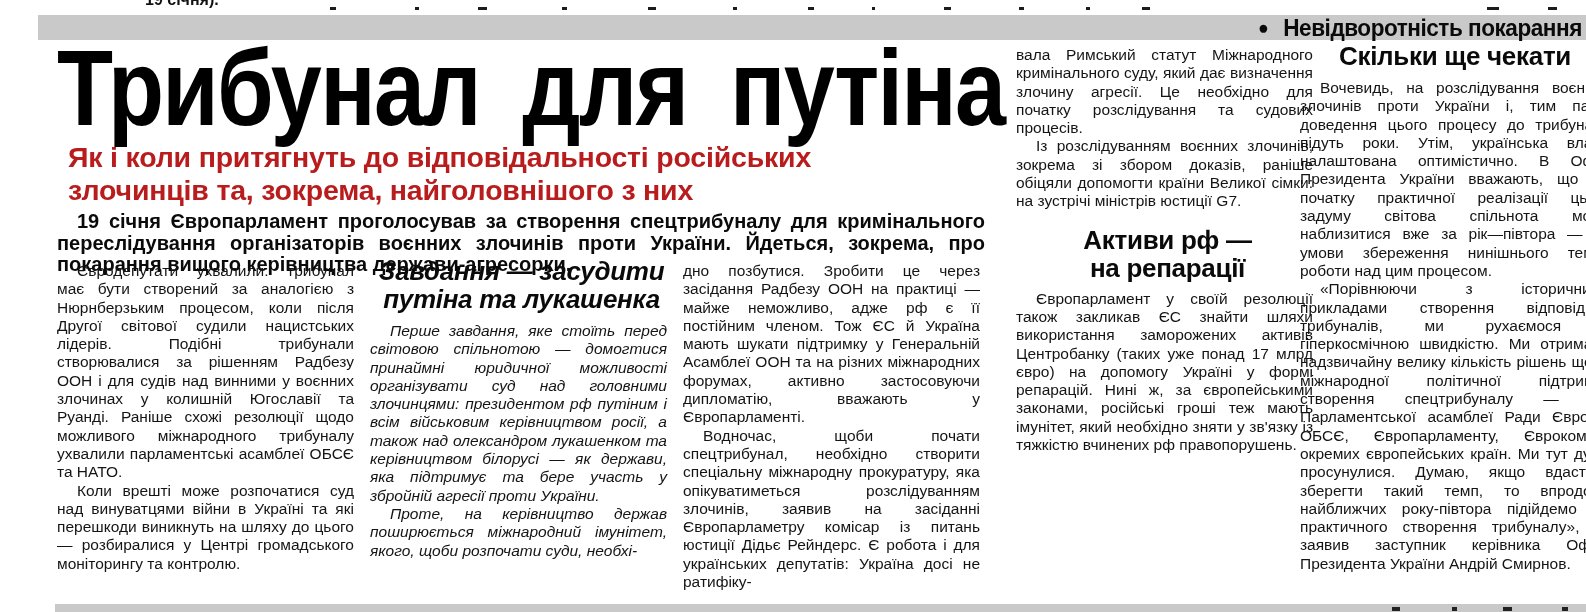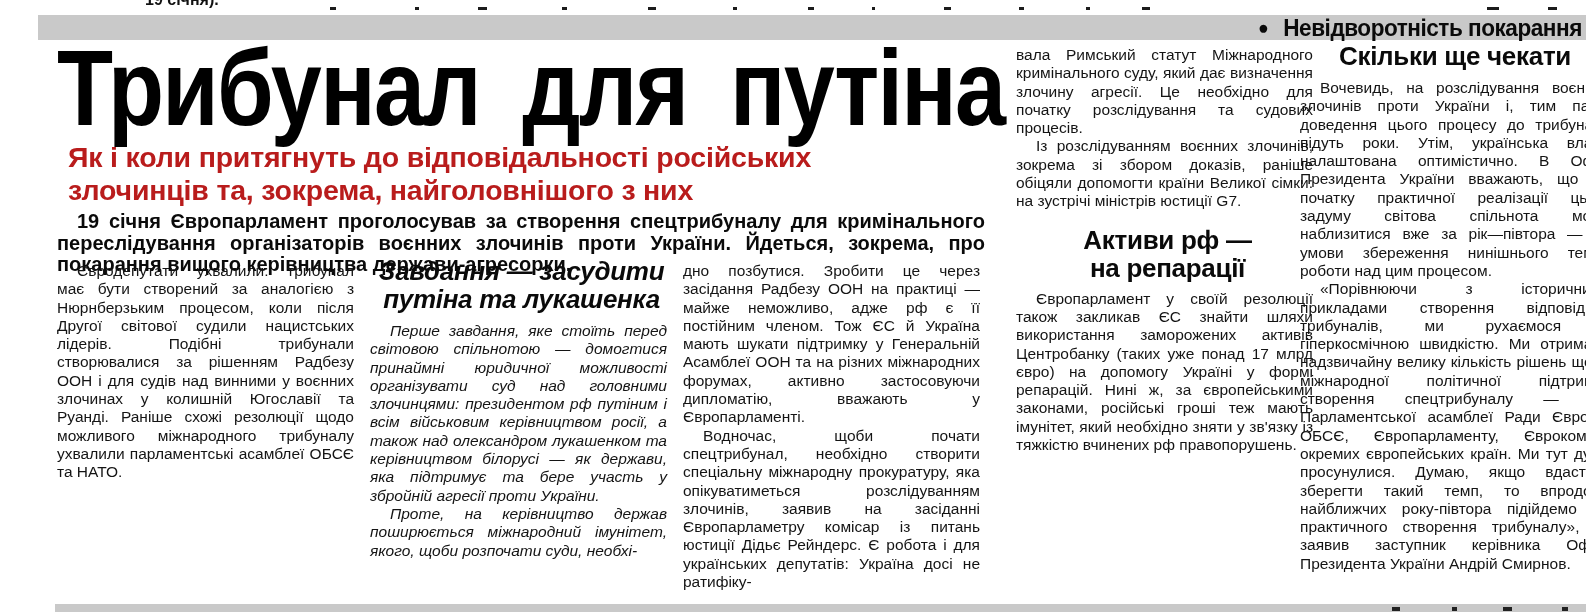--- a/index.html
+++ b/index.html
@@ -104,20 +104,21 @@
     </div>
   </div>
 
   <div class="headline">Трибунал для путіна</div>
   <div class="subhead">Як і коли притягнуть до відповідальності російських
 злочинців та, зокрема, найголовнішого з них</div>
   <div class="lead">19 січня Європарламент проголосував за створення спецтрибуналу для кримінального переслідування організаторів воєнних злочинів проти України. Йдеться, зокрема, про покарання вищого керівництва держави-агресорки.</div>
 
   <div class="col" id="col1">
     <p>Євродепутати ухвалили: трибунал має бути створений за аналогією з Нюрнберзьким процесом, коли після Другої світової судили нацистських лідерів. Подібні трибунали створювалися за рішенням Радбезу ООН і для судів над винними у воєнних злочинах у колишній Югославії та Руанді. Раніше схожі резолюції щодо можливого міжнародного трибуналу ухвалили парламентські асамблеї ОБСЄ та НАТО.</p>
+    <p>Коли врешті може розпочатися суд над винуватцями війни в Україні та які перешкоди виникнуть на шляху до цього — розбиралися у Центрі громадського моніторингу та контролю.</p>
   </div>
 
   <div class="col" id="col2">
     <div class="colhead">Завдання — засудити
 путіна та лукашенка</div>
     <p>Перше завдання, яке стоїть перед світовою спільнотою — домогтися принаймні юридичної можливості організувати суд над головними злочинцями: президентом рф путіним і всім військовим керівництвом росії, а також над олександром лукашенком та керівництвом білорусі — як держави, яка підтримує та бере участь у збройній агресії проти України.</p>
     <p>Проте, на керівництво держав поширюється міжнародний імунітет, якого, щоби розпочати суди, необхі-</p>
   </div>
 
   <div class="col" id="col3">

